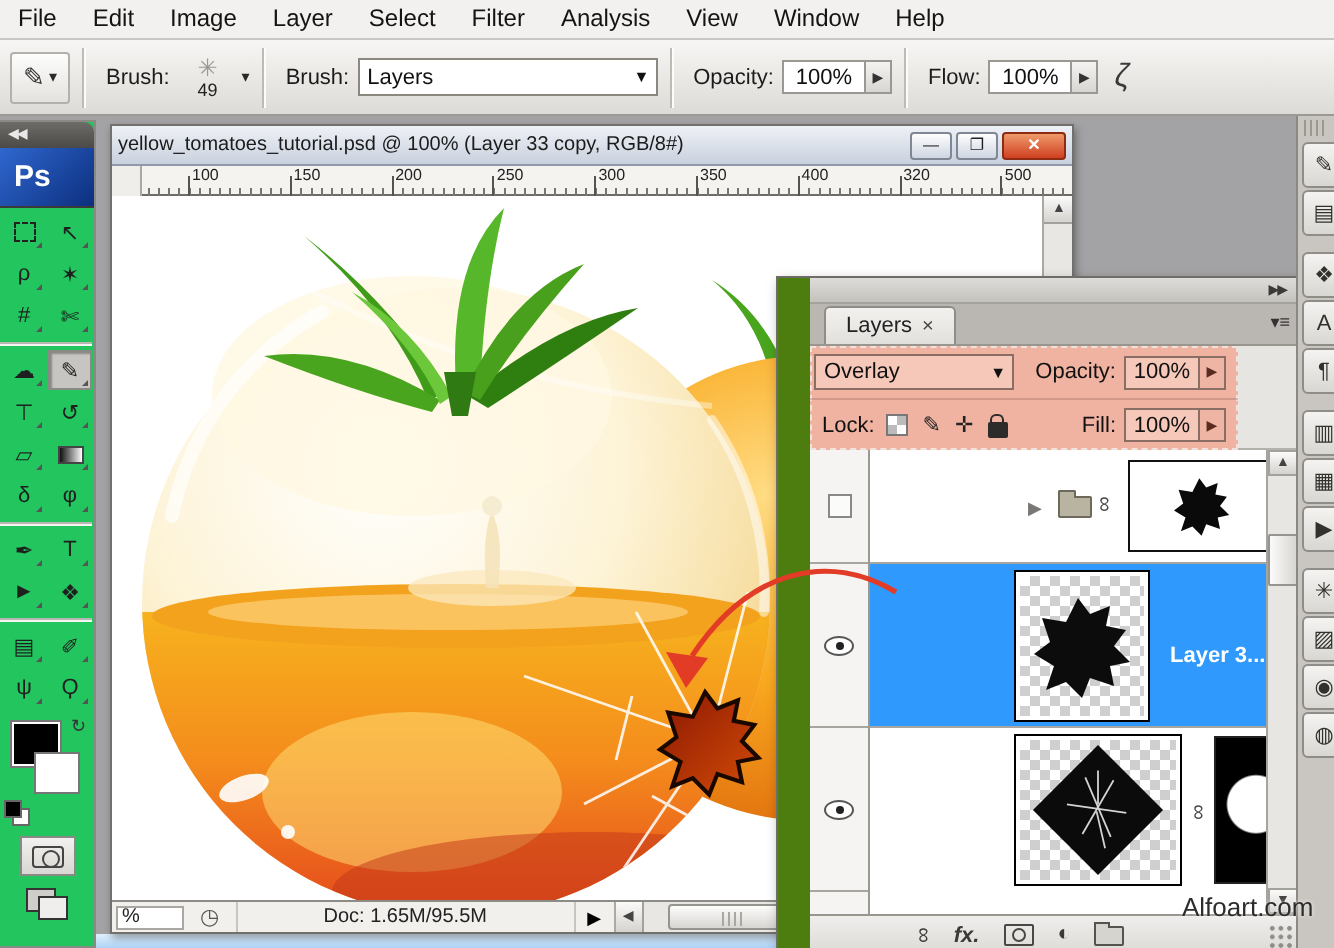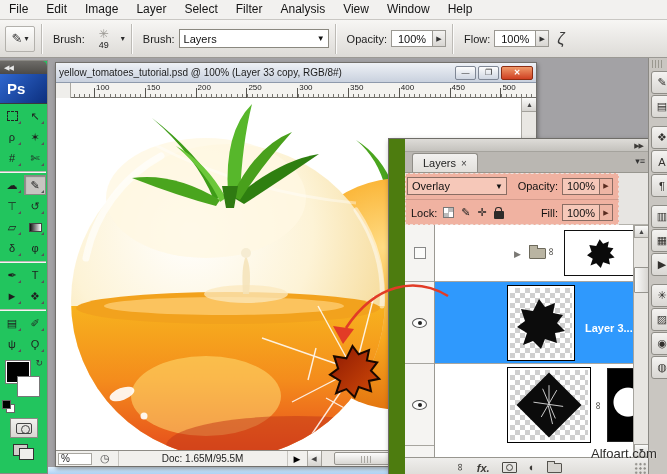--- a/index.html
+++ b/index.html
@@ -220,21 +220,21 @@
           <span class="rlabel" style="left: 126.6px;">200</span>
           <div class="rtick" style="left: 124.6px;"></div>
           <span class="rlabel" style="left: 177.4px;">250</span>
           <div class="rtick" style="left: 175.4px;"></div>
           <span class="rlabel" style="left: 228.2px;">300</span>
           <div class="rtick" style="left: 226.2px;"></div>
           <span class="rlabel" style="left: 279px;">350</span>
           <div class="rtick" style="left: 277px;"></div>
           <span class="rlabel" style="left: 329.8px;">400</span>
           <div class="rtick" style="left: 327.8px;"></div>
-          <span class="rlabel" style="left: 380.6px;">450</span>
+          <span class="rlabel" style="left: 380.6px;">320</span>
           <div class="rtick" style="left: 378.6px;"></div>
           <span class="rlabel" style="left: 431.4px;">500</span>
           <div class="rtick" style="left: 429.4px;"></div>
         </div>
     </div>
     <div class="canvas">
       
       <svg width="480" height="352" viewBox="0 0 480 352">
         <defs>
           <radialGradient id="glass" cx="38%" cy="28%" r="78%">

